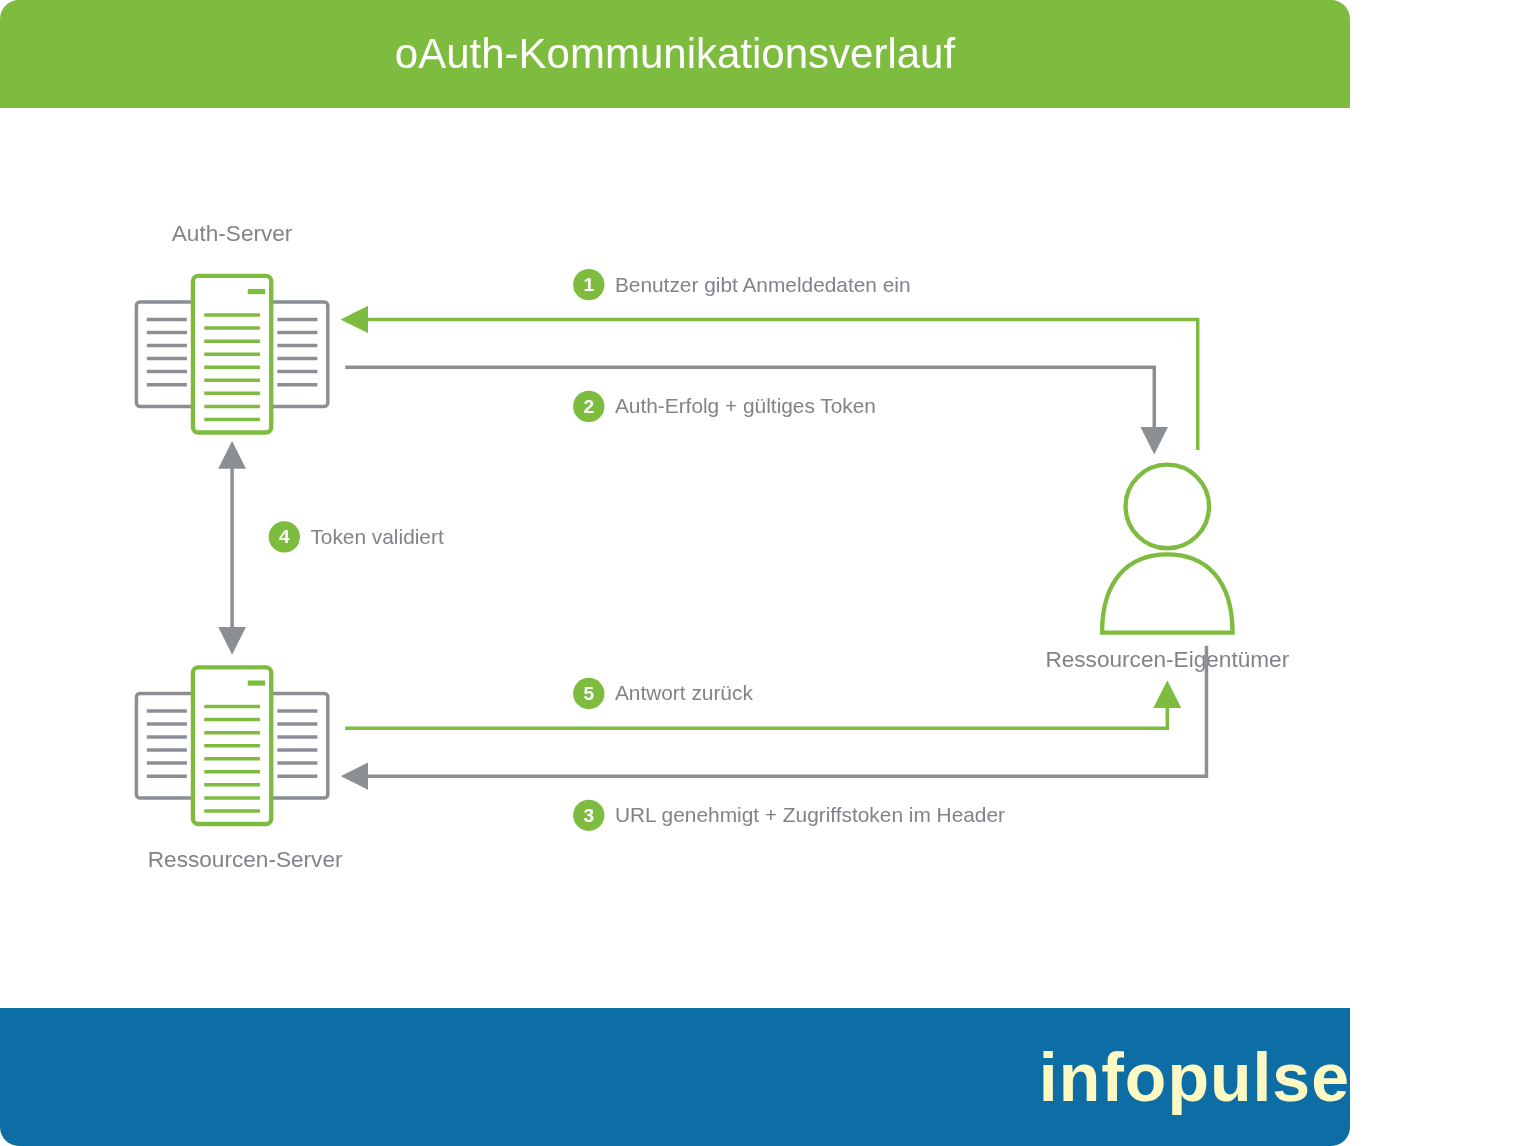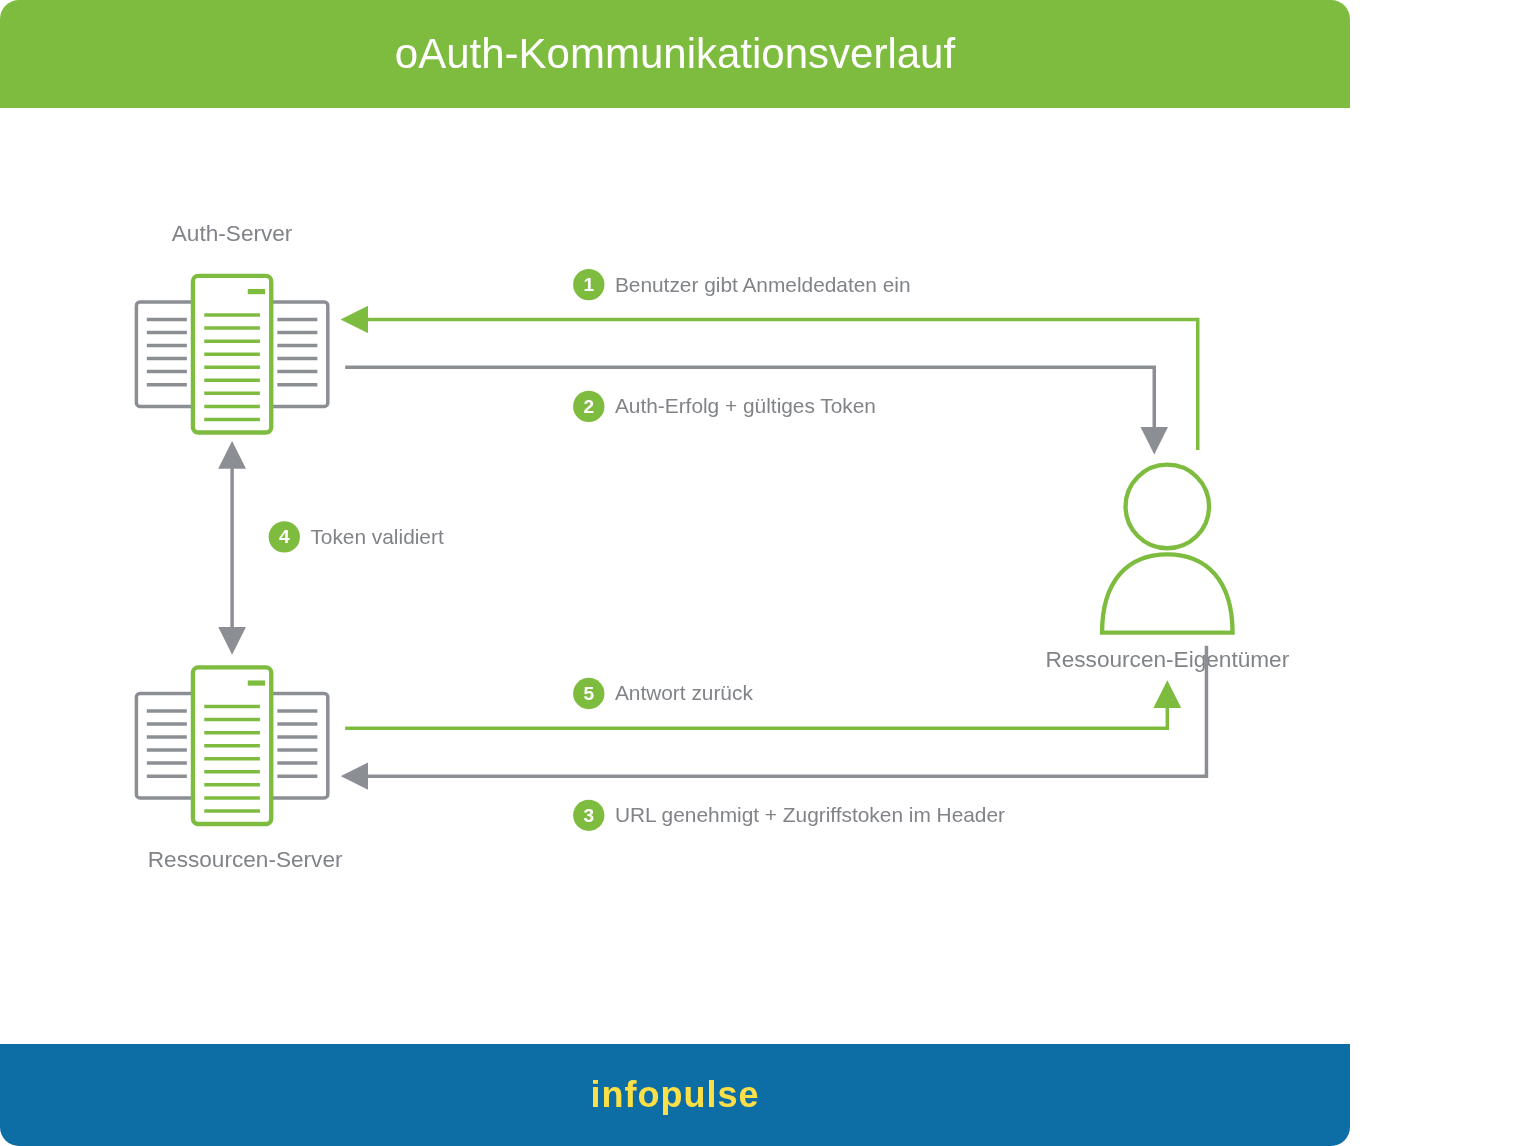--- a/index.html
+++ b/index.html
@@ -23,23 +23,23 @@
     font-size: 42px;
     font-weight: 400;
     padding: 30px 0;
   }
   .footer {
     position: absolute;
     bottom: 0;
     left: 0;
     right: 0;
     background: #0D6EA5;
-    color: #fde047;
-    text-align: center;
-    font-size: 36px;
+    color: #fef9c3;
+    text-align: right;
+    font-size: 68px;
     font-weight: 600;
     padding: 30px 0;
     letter-spacing: 1px;
   }
   .canvas {
     position: absolute;
     top: 110px;
     left: 0;
     right: 0;
     bottom: 130px;

